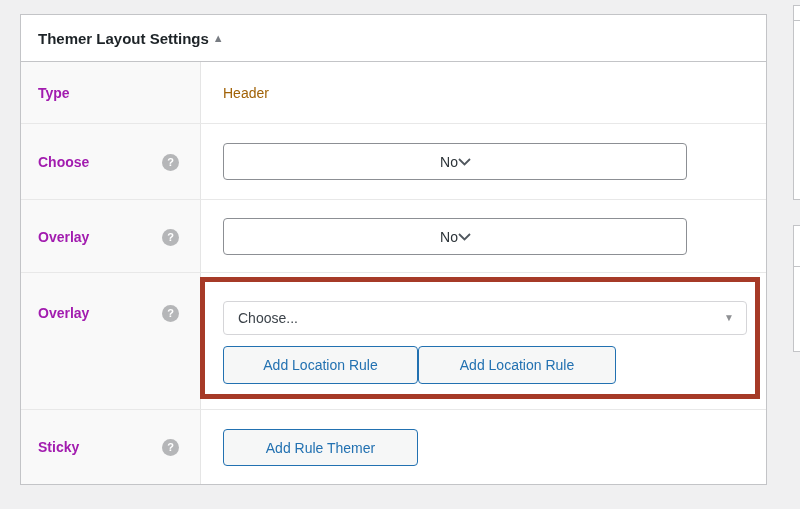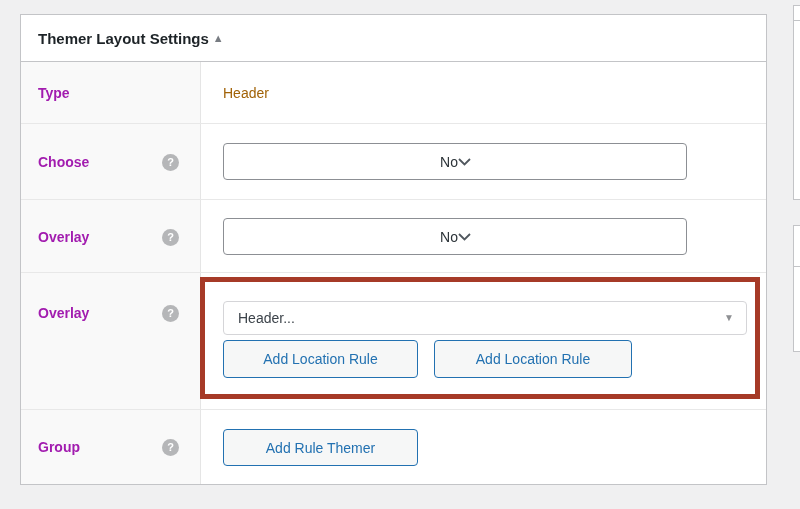--- a/index.html
+++ b/index.html
@@ -83,21 +83,21 @@
     background:#fff;
   }
   .choose-select {
     width:524px; height:34px;
     background:#fff; border:1px solid #d5d5d8; border-radius:4px;
     display:flex; align-items:center; justify-content:space-between;
     padding:0 12px 0 14px; font-size:14px; color:#3c434a; cursor:pointer;
   }
   .dropdown-arrow { color:#8e9093; font-size:10px; line-height:1; }
 
-  .btn-row { display:flex; gap:16px; margin-top:5px; }
+  .btn-row { display:flex; gap:0; margin-top:11px; }
   .wp-button {
     height:38px; background:#f6f7f7;
     border:1px solid #2271b1; border-radius:4px;
     color:#2271b1; font-size:14px; font-family:"Liberation Sans", sans-serif;
     cursor:pointer; padding:0 16px;
     display:flex; align-items:center; justify-content:center;
   }
   .btn-location  { width:195px; }
   .btn-exclusion { width:198px; }
   .btn-rulegroup { width:195px; height:37px; margin:19px 0 0 22px; }
@@ -166,34 +166,34 @@
   </div>
 
   <div class="row row-location">
     <div class="label-col">
       <span class="field-label">Overlay</span>
       <span class="help-icon">?</span>
     </div>
     <div class="value-col">
       <div class="highlight-box">
         <div class="choose-select">
-          <span>Header...</span>
+          <span>Choose...</span>
           <span class="dropdown-arrow">▼</span>
         </div>
         <div class="btn-row">
           <button class="wp-button btn-location">Add Location Rule</button>
           <button class="wp-button btn-exclusion">Add Location Rule</button>
         </div>
       </div>
     </div>
   </div>
 
   <div class="row row-rules">
     <div class="label-col">
-      <span class="field-label">Group</span>
+      <span class="field-label">Sticky</span>
       <span class="help-icon">?</span>
     </div>
     <div class="value-col">
       <button class="wp-button btn-rulegroup">Add Rule Themer</button>
     </div>
   </div>
 
 </div>
 
 <div class="side-frag side-frag-1">

